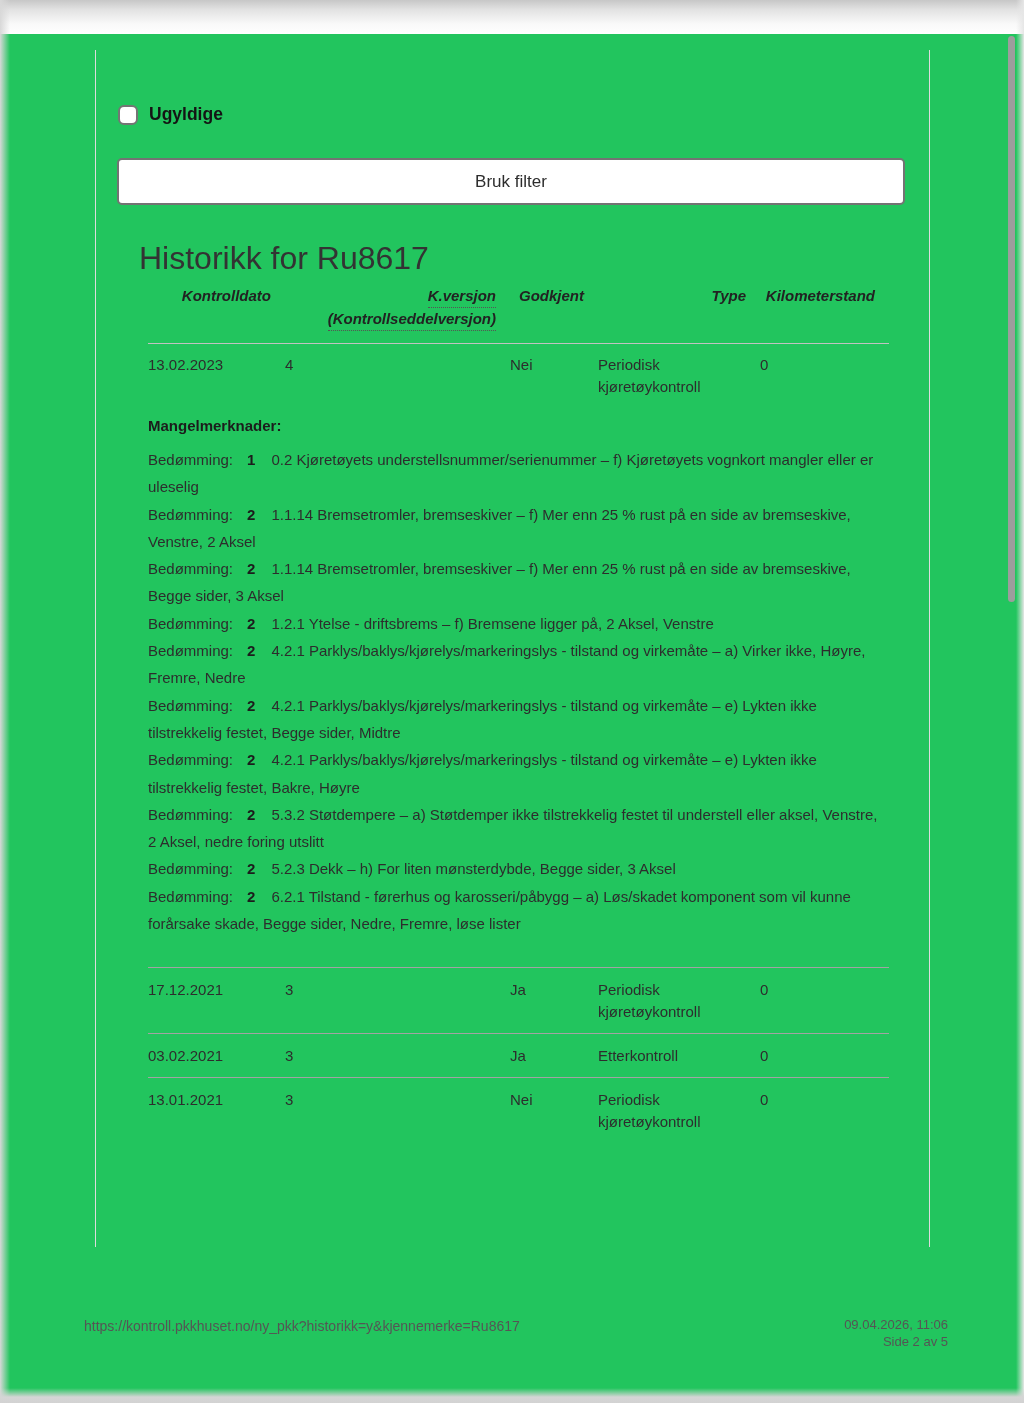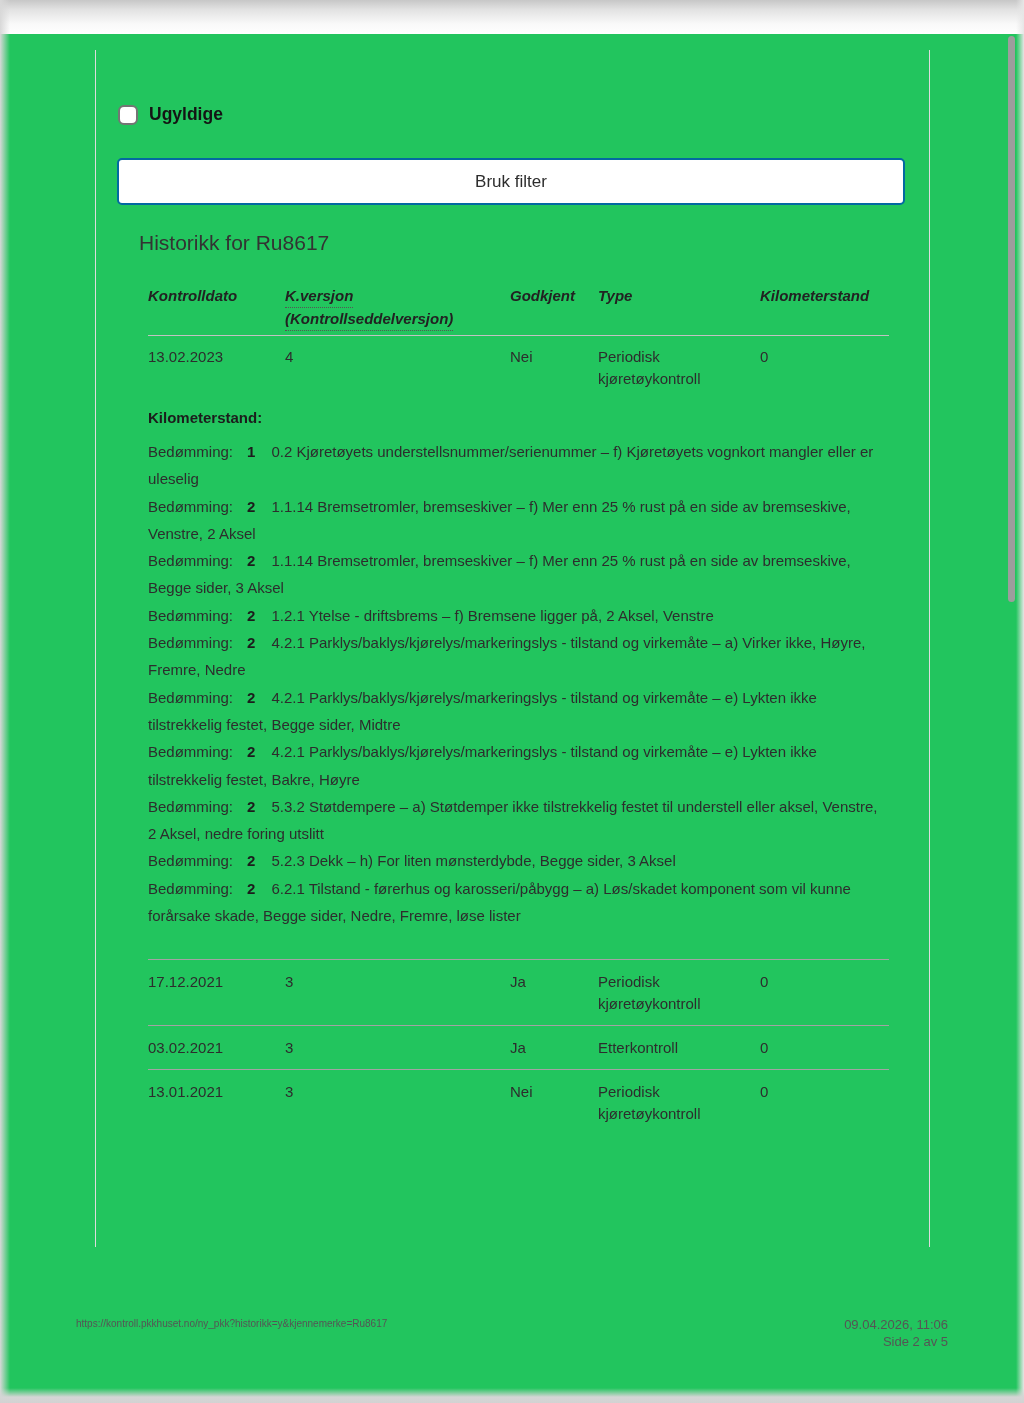--- a/index.html
+++ b/index.html
@@ -30,48 +30,48 @@
   .page-line.left  { left:95px; }
   .page-line.right { left:929px; }
 
   
   .checkbox-row { position:absolute; left:118px; top:104px; display:flex; align-items:center; }
   .checkbox { width:20px; height:20px; border:2px solid #757575; border-radius:6px;
               background:#ffffff; box-sizing:border-box; }
   .checkbox-label { margin-left:11px; font-size:17.5px; font-weight:bold; color:#141414; }
 
   .apply-btn { position:absolute; left:117px; top:158px; width:788px; height:47px;
-               box-sizing:border-box; background:#ffffff; border:2px solid #0369a1; border-radius:5px;
+               box-sizing:border-box; background:#ffffff; border:2px solid #737373; border-radius:5px;
                display:flex; align-items:center; justify-content:center;
                font-family:"Liberation Sans", sans-serif; font-size:17px; color:#2d2d2d; cursor:pointer; }
 
-  .page-title { position:absolute; left:139px; top:231px; font-size:21px; color:#333333; }
+  .page-title { position:absolute; left:139px; top:240px; font-size:32px; color:#333333; }
 
   
   .history { position:absolute; left:148px; top:285px; width:741px; font-size:15px; }
 
   .trow, .thead-row { display:grid; grid-template-columns:137px 225px 88px 162px 1fr; }
   .cell, .hcell { padding-right:14px; line-height:22px; }
 
   .thead-row { font-style:italic; font-weight:bold; color:#222222;
-               padding-bottom:4px; border-bottom:1px solid #c2c2c2; }
+               padding-bottom:12px; border-bottom:1px solid #c2c2c2;text-align:right; }
   .hcell .dotted { display:inline-block; border-bottom:1.5px dotted #555555; }
 
   .trow { padding:10px 0 12px 0; }
   .trow.bordered { border-top:1px solid #a3a3a3; padding:11px 0 10px 0; }
 
   .remarks-title { font-weight:bold; color:#1c1c1c; margin:4px 0 8px 0; line-height:24px; }
   .remark { margin:0; line-height:27.3px; }
   .rlabel { margin-right:14px; }
   .rgrade { font-weight:bold; margin-right:16px; color:#1c1c1c; }
 
   .bottom-table { margin-top:30px; }
 
   
-  .footer-url { position:absolute; left:76px; top:1318px; font-size:10px; color:#555555; }
+  .footer-url { position:absolute; left:84px; top:1318px; font-size:14px; color:#555555; }
   .footer-right { position:absolute; right:76px; top:1317px; text-align:right;
                   font-size:13px; color:#555555; line-height:16.5px; }
 </style>
 </head>
 <body>
 
 <div class="canvas">
 
   <div class="top-fade"></div>
   <div class="left-fade"></div>
@@ -116,21 +116,21 @@
     </div>
 
     <div class="trow">
       <div class="cell">13.02.2023</div>
       <div class="cell">4</div>
       <div class="cell">Nei</div>
       <div class="cell">Periodisk kjøretøykontroll</div>
       <div class="cell">0</div>
     </div>
 
-    <div class="remarks-title">Kilometerstand:</div>
+    <div class="remarks-title">Mangelmerknader:</div>
 
     <div>
         <p class="remark"><span class="rlabel">Bedømming:</span><span class="rgrade">1</span><span class="rtext">0.2 Kjøretøyets understellsnummer/serienummer – f) Kjøretøyets vognkort mangler eller er uleselig</span></p>
         <p class="remark"><span class="rlabel">Bedømming:</span><span class="rgrade">2</span><span class="rtext">1.1.14 Bremsetromler, bremseskiver – f) Mer enn 25 % rust på en side av bremseskive, Venstre, 2 Aksel</span></p>
         <p class="remark"><span class="rlabel">Bedømming:</span><span class="rgrade">2</span><span class="rtext">1.1.14 Bremsetromler, bremseskiver – f) Mer enn 25 % rust på en side av bremseskive, Begge sider, 3 Aksel</span></p>
         <p class="remark"><span class="rlabel">Bedømming:</span><span class="rgrade">2</span><span class="rtext">1.2.1 Ytelse - driftsbrems – f) Bremsene ligger på, 2 Aksel, Venstre</span></p>
         <p class="remark"><span class="rlabel">Bedømming:</span><span class="rgrade">2</span><span class="rtext">4.2.1 Parklys/baklys/kjørelys/markeringslys - tilstand og virkemåte – a) Virker ikke, Høyre, Fremre, Nedre</span></p>
         <p class="remark"><span class="rlabel">Bedømming:</span><span class="rgrade">2</span><span class="rtext">4.2.1 Parklys/baklys/kjørelys/markeringslys - tilstand og virkemåte – e) Lykten ikke tilstrekkelig festet, Begge sider, Midtre</span></p>
         <p class="remark"><span class="rlabel">Bedømming:</span><span class="rgrade">2</span><span class="rtext">4.2.1 Parklys/baklys/kjørelys/markeringslys - tilstand og virkemåte – e) Lykten ikke tilstrekkelig festet, Bakre, Høyre</span></p>
         <p class="remark"><span class="rlabel">Bedømming:</span><span class="rgrade">2</span><span class="rtext">5.3.2 Støtdempere – a) Støtdemper ikke tilstrekkelig festet til understell eller aksel, Venstre, 2 Aksel, nedre foring utslitt</span></p>

